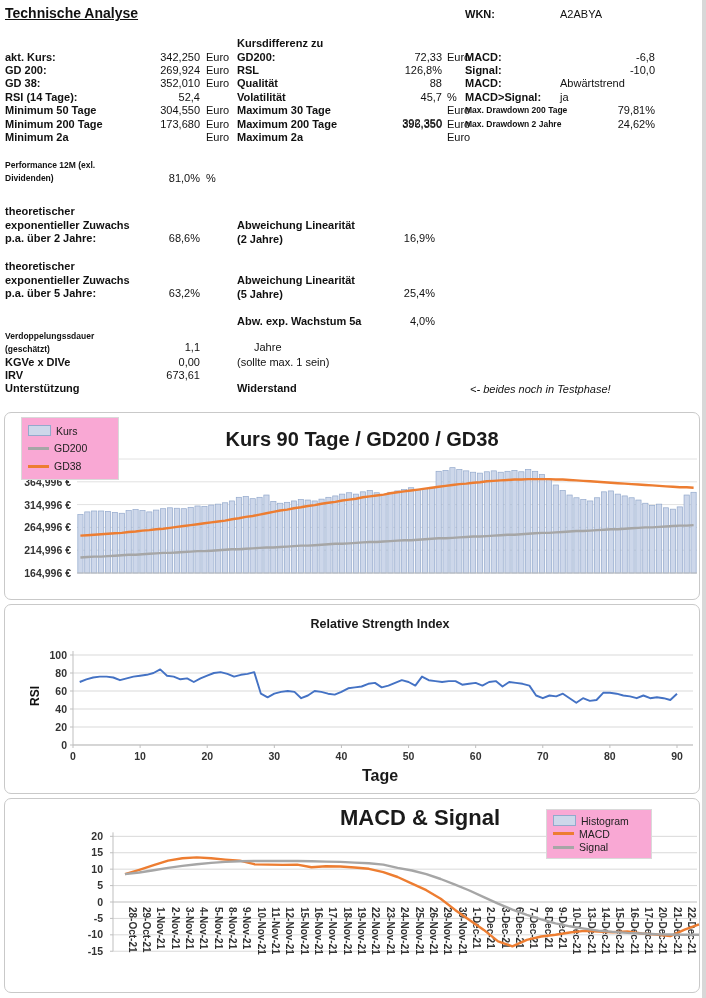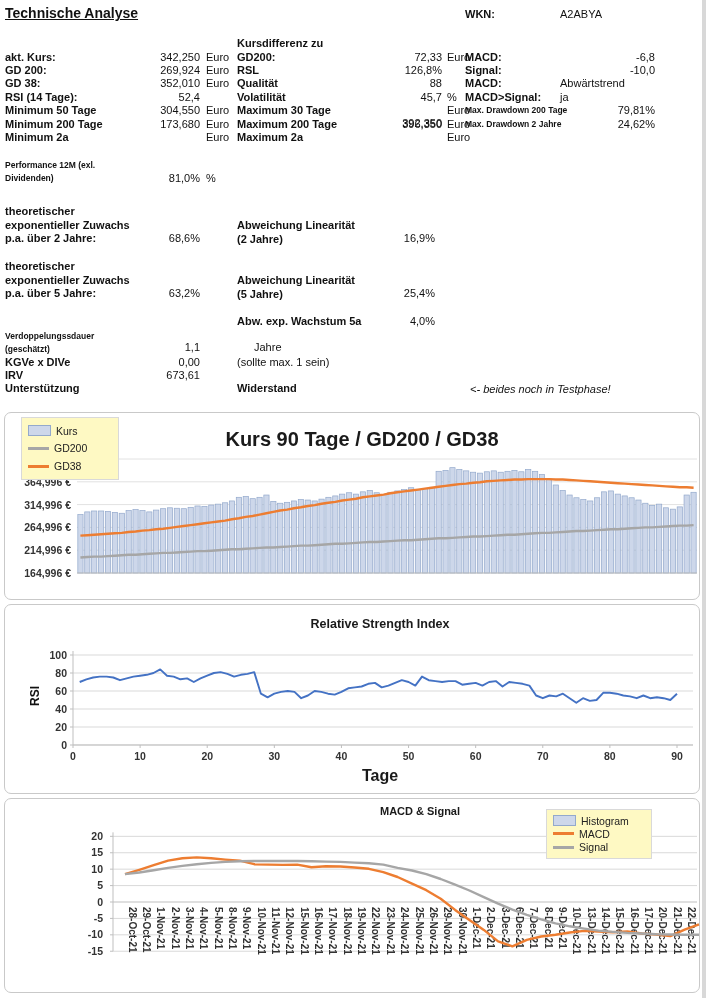--- a/index.html
+++ b/index.html
@@ -12,21 +12,21 @@
   .wkn-value{position:absolute;left:560px;top:8px;font-size:11px;}
   .cell{position:absolute;font-size:11px;line-height:13px;white-space:pre;}
   .lbl{font-weight:bold;}
   .num{text-align:right;}
   .small{font-size:8.5px;line-height:13px;}
   .multiline{white-space:pre-line;}
   .italic{font-style:italic;font-size:11px;}
   .panel{position:absolute;left:4px;width:696px;background:#fff;border:1px solid #c9c9c9;
          border-radius:7px;box-sizing:border-box;}
   .chart-title{position:absolute;text-align:center;font-weight:bold;color:#1a1a1a;}
-  .legend{position:absolute;background:#fef9c3;border:1px solid #d9d9d9;
+  .legend{position:absolute;background:#f9a8d4;border:1px solid #d9d9d9;
           display:flex;flex-direction:column;justify-content:space-around;
           padding:4px 6px;box-sizing:border-box;}
   .leg-row{display:flex;align-items:center;gap:5px;font-size:10.5px;color:#222;}
   .sw{display:inline-block;flex:none;}
   .sw-bar{width:21px;height:9px;background:#cdd7ea;border:1px solid #93a9cc;}
   .sw-line{width:21px;height:3px;}
   svg{position:absolute;left:0;top:0;}
   svg text{font-family:"Liberation Sans",sans-serif;font-weight:700;fill:#333;}
   .rot-label{position:absolute;font-weight:bold;font-size:12px;transform:rotate(-90deg);
              transform-origin:center;}
@@ -303,21 +303,21 @@
         <text x="537.7777777777778" y="155" text-anchor="middle" font-size="10.5">70</text>
         <line x1="604.8888888888889" y1="140" x2="604.8888888888889" y2="143" stroke="#bfbfbf"></line>
         <text x="604.8888888888889" y="155" text-anchor="middle" font-size="10.5">80</text>
         <line x1="672" y1="140" x2="672" y2="143" stroke="#bfbfbf"></line>
         <text x="672" y="155" text-anchor="middle" font-size="10.5">90</text>
         <polyline points="74.7,77.0 81.4,74.3 88.1,72.5 94.8,71.6 101.6,71.6 108.3,72.5 115.0,75.2 121.7,73.4 128.4,71.6 135.1,70.7 141.8,69.8 148.5,68.0 155.2,64.4 162.0,70.7 168.7,71.6 175.4,74.3 182.1,73.4 188.8,77.0 195.5,73.4 202.2,70.7 208.9,68.0 215.6,67.1 222.4,68.9 229.1,71.6 235.8,69.8 242.5,68.9 249.2,67.1 255.9,88.7 262.6,92.3 269.3,88.7 276.0,86.9 282.8,86.0 289.5,86.9 296.2,93.2 302.9,90.5 309.6,86.0 316.3,86.9 323.0,88.7 329.7,89.6 336.4,86.9 343.2,83.3 349.9,82.4 356.6,81.5 363.3,78.8 370.0,77.9 376.7,82.4 383.4,80.6 390.1,77.9 396.8,75.2 403.6,77.0 410.3,80.6 417.0,71.6 423.7,75.2 430.4,76.1 437.1,77.0 443.8,76.1 450.5,76.1 457.2,79.7 464.0,78.8 470.7,77.9 477.4,80.6 484.1,77.0 490.8,76.1 497.5,81.5 504.2,77.0 510.9,77.9 517.6,78.8 524.4,80.6 531.1,90.5 537.8,93.2 544.5,90.5 551.2,91.4 557.9,88.7 564.6,93.2 571.3,97.7 578.0,93.2 584.8,95.9 591.5,95.0 598.2,87.8 604.9,87.8 611.6,88.7 618.3,90.5 625.0,91.4 631.7,93.2 638.4,90.5 645.2,93.2 651.9,92.3 658.6,93.2 665.3,95.0 672.0,88.7" fill="none" stroke="#4472c4" stroke-width="1.9" stroke-linejoin="round"></polyline>
       </svg>
   </div>
 
   <div class="panel" style="top:798px;height:195px;">
-    <div class="chart-title" style="left:136px;right:0;top:6px;font-size:11px;">MACD &amp; Signal</div>
+    <div class="chart-title" style="left:136px;right:0;top:6px;font-size:22px;">MACD &amp; Signal</div>
     <svg id="svg-macd" width="696" height="193">
         <line x1="108" y1="37.34" x2="692" y2="37.34" stroke="#d9d9d9" stroke-width="1"></line>
         <line x1="108" y1="53.755" x2="692" y2="53.755" stroke="#d9d9d9" stroke-width="1"></line>
         <line x1="108" y1="70.17" x2="692" y2="70.17" stroke="#d9d9d9" stroke-width="1"></line>
         <line x1="108" y1="86.58500000000001" x2="692" y2="86.58500000000001" stroke="#d9d9d9" stroke-width="1"></line>
         <line x1="108" y1="103" x2="692" y2="103" stroke="#bfbfbf" stroke-width="1"></line>
         <line x1="108" y1="119.41499999999999" x2="692" y2="119.41499999999999" stroke="#d9d9d9" stroke-width="1"></line>
         <line x1="108" y1="135.82999999999998" x2="692" y2="135.82999999999998" stroke="#d9d9d9" stroke-width="1"></line>
         <line x1="108" y1="152.245" x2="692" y2="152.245" stroke="#d9d9d9" stroke-width="1"></line>
         <line x1="108" y1="33.34" x2="108" y2="152.245" stroke="#bfbfbf"></line>

